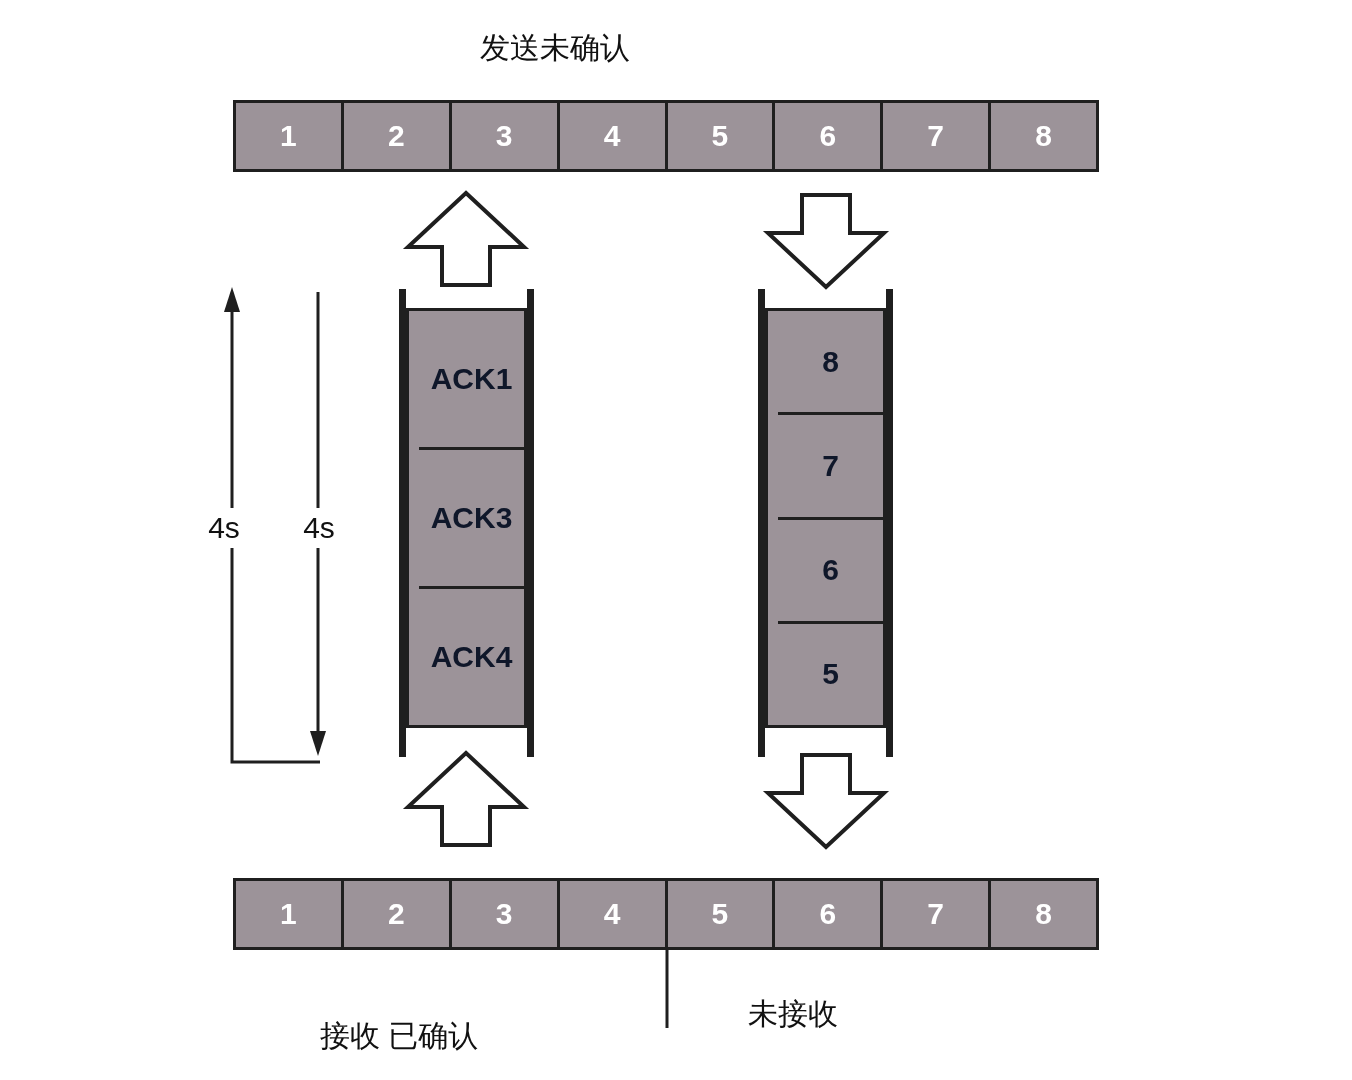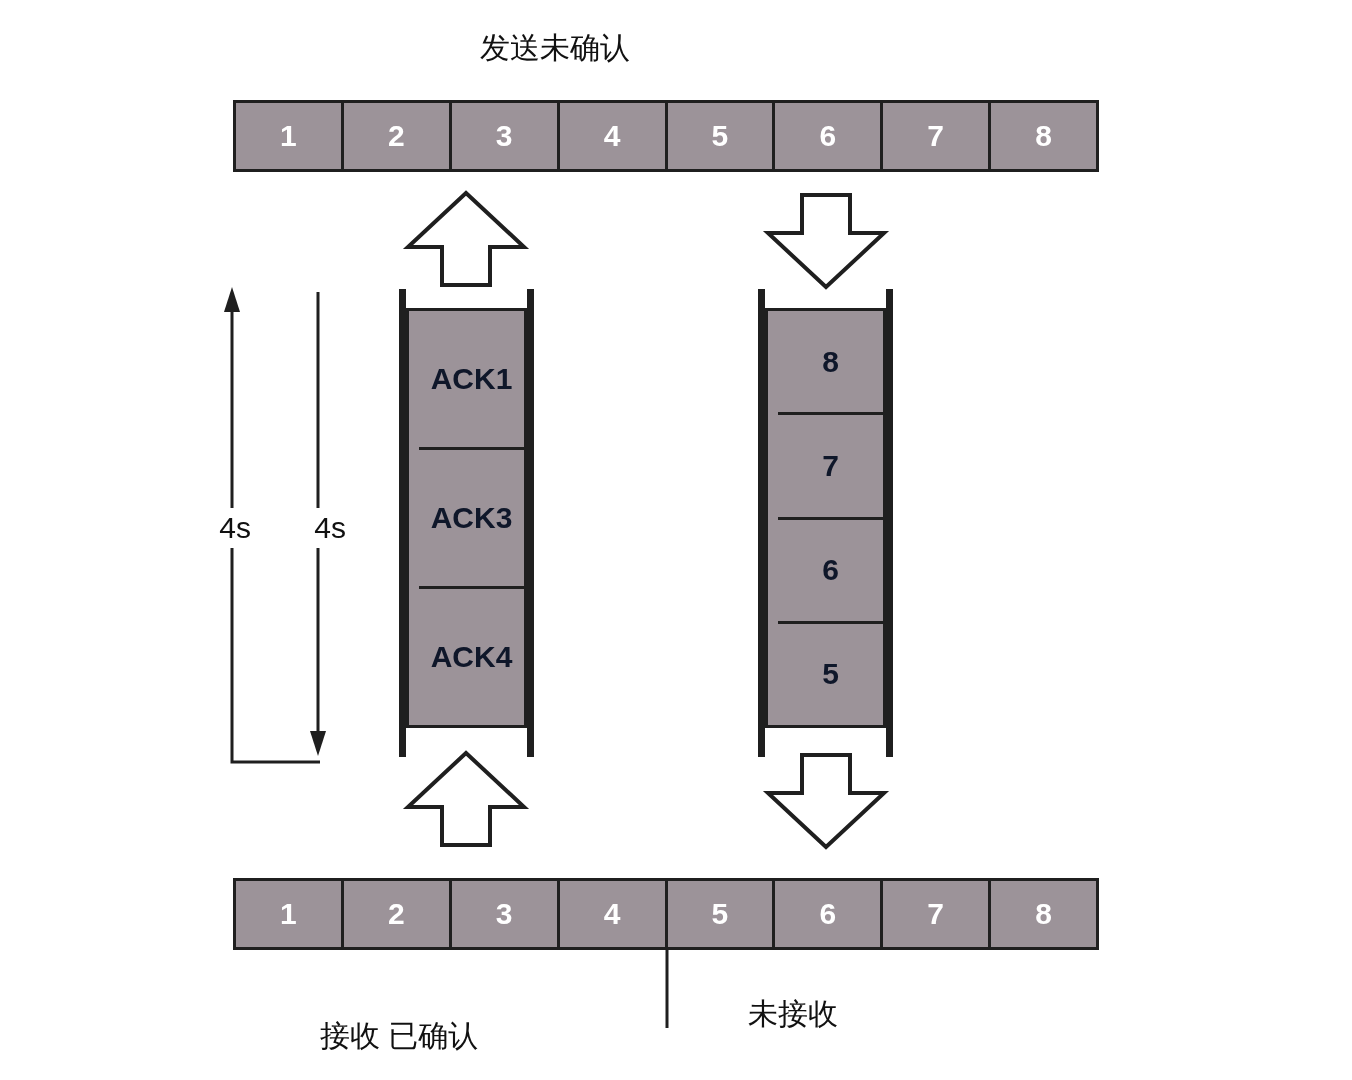--- a/index.html
+++ b/index.html
@@ -64,21 +64,21 @@
   }
   
   .label {
     position: absolute;
     text-align: left;
     font-size: 30px;
     color: #111111;
   }
   .timer-label {
     position: absolute;
-    text-align: right;
+    text-align: center;
     font-size: 30px;
     color: #111111;
     background: #ffffff;
     padding: 3px 0;
   }
 </style>
 </head>
 <body>
 
 <div class="canvas">

